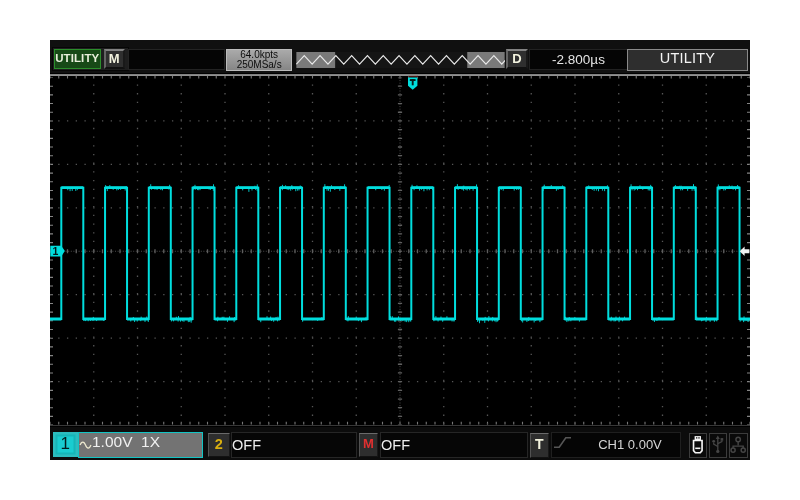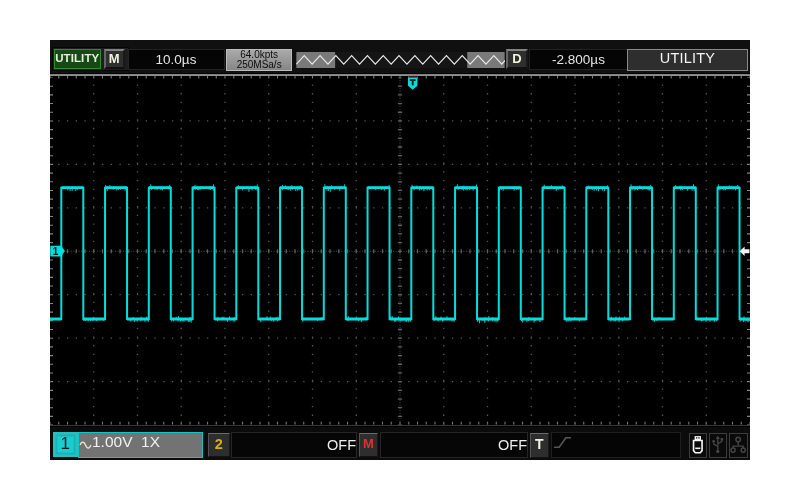--- a/index.html
+++ b/index.html
@@ -1,21 +1,21 @@
 <!DOCTYPE html>
 <html><head>
 <meta charset="utf-8">
 <style>
 * { margin:0; padding:0; box-sizing:border-box; }
 html,body { width:800px; height:500px; background:#ffffff; font-family:"Liberation Sans", sans-serif; }
 #screen { position:absolute; left:50px; top:40px; width:700px; height:420px; background:#000; overflow:hidden; }
 .abs { position:absolute; }
 .bevel { background:#2f2f2f; border-top:2px solid #828282; border-left:2px solid #646464; border-right:2px solid #191919; border-bottom:2px solid #101010; color:#f3f3df; font-weight:bold; text-align:center; }
 .bevel2 { background:#2e2e2e; border-top:1.6px solid #6a6a6a; border-left:1.6px solid #525252; border-right:1.6px solid #181818; border-bottom:1.6px solid #121212; color:#f3f3df; font-weight:bold; text-align:center; }
-.blk { background:#060606; border:1px solid #262626; color:#ededed; text-align:right; }
+.blk { background:#060606; border:1px solid #262626; color:#ededed; text-align:left; }
 </style>
 </head>
 <body>
 <div id="screen">
  <svg class="abs" style="left:0;top:0" width="700" height="420" viewBox="0 0 700 420">
 <rect x="0" y="34.2" width="700" height="1.7" fill="#a2a2a2"></rect>
 <line x1="0" y1="37.2" x2="700" y2="37.2" stroke="#787878" stroke-width="2.7" stroke-dasharray="1.1 7.65" stroke-dashoffset="0.55"></line>
 <line x1="0" y1="383.2" x2="700" y2="383.2" stroke="#787878" stroke-width="2.7" stroke-dasharray="1.1 7.65" stroke-dashoffset="0.55"></line>
 <rect x="0" y="385" width="700" height="1" fill="#383838"></rect>
 <line x1="1.5" y1="37.5" x2="1.5" y2="385" stroke="#858585" stroke-width="3" stroke-dasharray="1.1 7.59" stroke-dashoffset="0.55"></line>
@@ -55,21 +55,20 @@
 <polygon points="0.3,205.7 11.2,205.7 14.9,211.05 11.2,216.4 0.3,216.4" fill="#00dede"></polygon>
 <text x="5.3" y="214.65" font-size="10.5" font-weight="bold" fill="#041c1c" text-anchor="middle" font-family="Liberation Sans, sans-serif">1</text>
 <polygon points="689.8,211.2 694.6,206.4 694.6,209.2 699.2,209.2 699.2,213.2 694.6,213.2 694.6,216" fill="#f2f2f2"></polygon>
  </svg>
 
  <div class="abs" style="left:0;top:0;width:700px;height:33px;background:#101010"></div>
  <div class="abs" style="left:2px;top:7px;width:77px;height:24px;background:#1e1e1e;border:1px solid #060606"></div>
  <div class="abs" style="left:3.5px;top:9px;width:47.5px;height:20px;background:#174917;border:1.6px solid #2b8e2b;color:#e9efdc;font-size:11.5px;font-weight:bold;text-align:center;line-height:17px;letter-spacing:0.1px">UTILITY</div>
  <div class="abs bevel" style="left:53.5px;top:9px;width:21.5px;height:20px;font-size:13px;line-height:16px">M</div>
  <div class="abs" style="left:78px;top:8.5px;width:97px;height:21px;background:#050505;border:1px solid #232323"></div>
- <div class="abs" style="left:76px;top:9.5px;width:100px;height:19px;color:#e4e4e4;font-size:13.5px;text-align:center;line-height:19px">10.0µs</div>
  <div class="abs" style="left:176.3px;top:9px;width:65.7px;height:22px;background:linear-gradient(#aaaaaa,#868686);border:1px solid #bcbcbc;color:#0d0d0d;font-size:10px;text-align:center;line-height:10.2px;padding-top:0px">64.0kpts<br>250MSa/s</div>
  <svg class="abs" style="left:245.7px;top:12px" width="209" height="16" viewBox="0 0 208.3 16">
       <rect x="0" y="0" width="208.3" height="16.0" fill="#151515"></rect>
 <rect x="0" y="0" width="38.8" height="16.0" fill="#7a7a7a"></rect>
 <rect x="170.9" y="0" width="37.4" height="16.0" fill="#7a7a7a"></rect>
 <path d="M0,12.2 L7.9,3.6 L15.8,12.2 L23.7,3.6 L31.6,12.2 L39.5,3.6 L47.4,12.2 L55.3,3.6 L63.2,12.2 L71.1,3.6 L79,12.2 L86.9,3.6 L94.8,12.2 L102.7,3.6 L110.6,12.2 L118.5,3.6 L126.4,12.2 L134.3,3.6 L142.2,12.2 L150.1,3.6 L158,12.2 L165.9,3.6 L173.8,12.2 L181.7,3.6 L189.6,12.2 L197.5,3.6 L205.4,12.2 L213.3,3.6" fill="none" stroke="#e8e8e8" stroke-width="1.2"></path>
     </svg>
  <div class="abs bevel" style="left:456px;top:9px;width:22px;height:20px;font-size:13px;line-height:16px">D</div>
  <div class="abs" style="left:479px;top:8.5px;width:99px;height:21px;background:#050505;border:1px solid #222;color:#e4e4e4;font-size:13.5px;text-align:center;line-height:19px">-2.800µs</div>
  <div class="abs" style="left:577.3px;top:8.9px;width:120.4px;height:22px;background:#2e2e2e;border:1.8px solid #8a8a8a;color:#f4f4f4;font-size:14.5px;text-align:center;line-height:17.6px;letter-spacing:0.2px">UTILITY</div>
@@ -83,20 +82,21 @@
  </div>
  <div class="abs bevel2" style="left:158px;top:392.5px;width:21.5px;height:24.5px;font-size:14.5px;line-height:20px;color:#d9af10">2</div>
  <div class="abs blk" style="left:181px;top:391.5px;width:126px;height:26.5px;font-size:14.5px;line-height:25px">OFF</div>
  <div class="abs bevel2" style="left:309px;top:392.5px;width:19px;height:24.5px;font-size:13px;line-height:20px;color:#e03030">M</div>
  <div class="abs blk" style="left:330px;top:391.5px;width:148px;height:26.5px;font-size:14.5px;line-height:25px">OFF</div>
  <div class="abs bevel2" style="left:479.5px;top:392.5px;width:19.5px;height:25px;font-size:14px;line-height:20px">T</div>
  <div class="abs" style="left:501px;top:391.5px;width:130px;height:26.5px;background:#050505;border:1px solid #1f1f1f"></div>
  <svg class="abs" style="left:503px;top:395px" width="19" height="15" viewBox="0 0 19 15">
       <path d="M1,12.2 L6.2,12.2 L12.8,2.8 L18,2.8" fill="none" stroke="#565656" stroke-width="1.6"></path>
     </svg>
+ <div class="abs" style="left:530px;top:395px;width:100px;height:20px;color:#d6d6d6;font-size:13px;text-align:center;line-height:20px">CH1 0.00V</div>
  <div class="abs" style="left:638.5px;top:393px;width:18.8px;height:25px;border:1.6px solid #3c3c3c;background:#0a0a0a"><svg width="15.6" height="21.8" viewBox="0 0 19 25">
         <rect x="5.6" y="1.8" width="7.8" height="5.4" fill="#f5f5f5"></rect>
         <rect x="7.4" y="3.1" width="1.5" height="1.7" fill="#101010"></rect>
         <rect x="10.2" y="3.1" width="1.5" height="1.7" fill="#101010"></rect>
         <path d="M4.3,7.2 h10.4 v12.3 l-2.2,2.6 h-6 l-2.2,-2.6 z" fill="none" stroke="#f5f5f5" stroke-width="2"></path>
         <rect x="6.4" y="15.7" width="6.2" height="1.9" fill="#f5f5f5"></rect>
       </svg></div>
  <div class="abs" style="left:658.6px;top:393px;width:18.8px;height:25px;border:1.6px solid #3c3c3c;background:#0a0a0a"><svg width="15.6" height="21.8" viewBox="0 0 19 25">
         <line x1="9.5" y1="4.5" x2="9.5" y2="19.5" stroke="#454545" stroke-width="1.6"></line>
         <polygon points="9.5,1 12,5.4 7,5.4" fill="#454545"></polygon>

